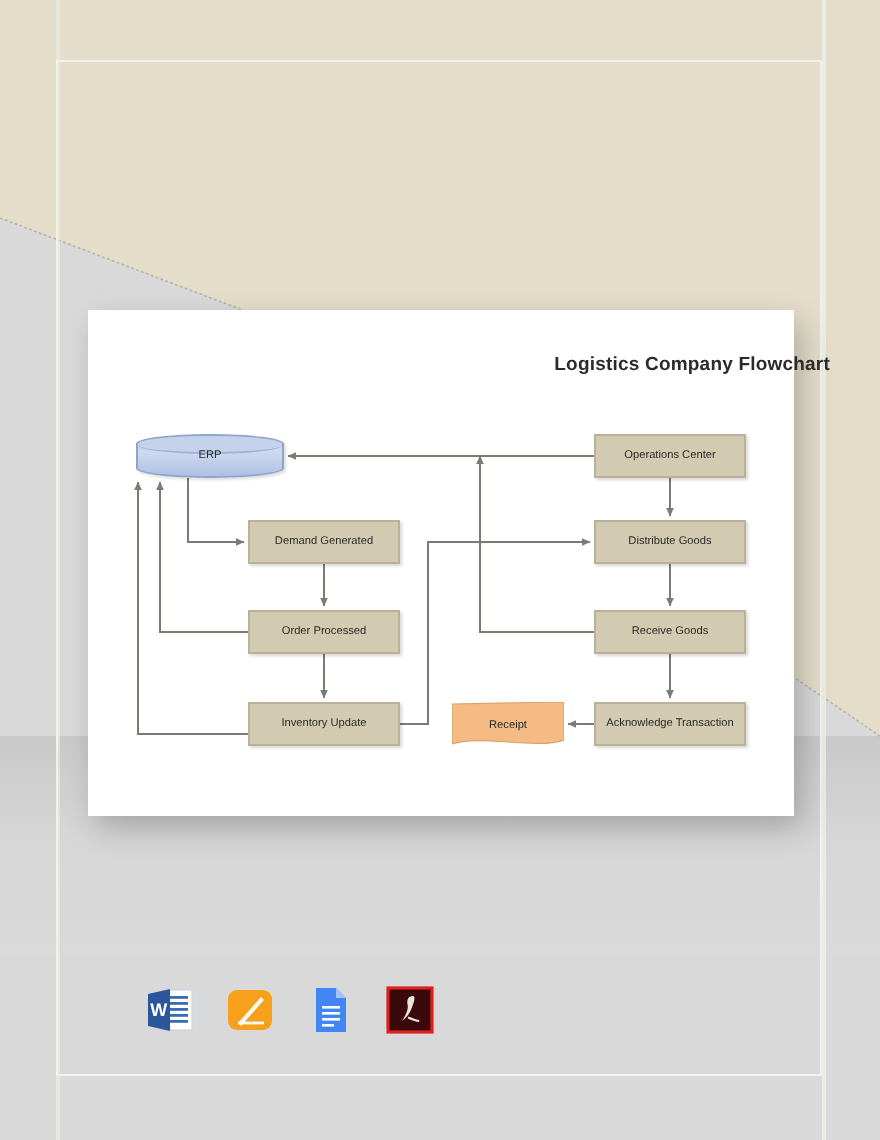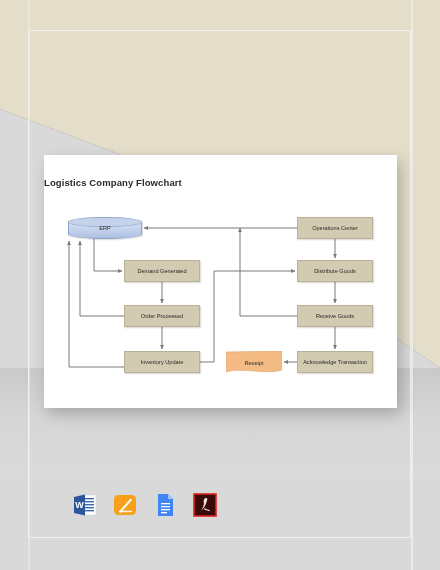--- a/index.html
+++ b/index.html
@@ -60,21 +60,21 @@
   }
 
   
   #doc-card{
     position:absolute;left:44px;top:155px;width:353px;height:253px;
     background:#ffffff;
     box-shadow:4px 6px 14px rgba(0,0,0,.22);
   }
   #doc-title{
     position:absolute;left:0;top:22px;width:371px;
-    text-align:left;
+    text-align:right;
     font-size:9.5px;font-weight:bold;color:#2b2b2b;
     letter-spacing:.1px;
   }
 
   
   #flow{position:absolute;left:0;top:0;width:353px;height:253px;}
   #flow-svg{position:absolute;left:0;top:0;width:353px;height:253px;}
 
   .node{
     position:absolute;

